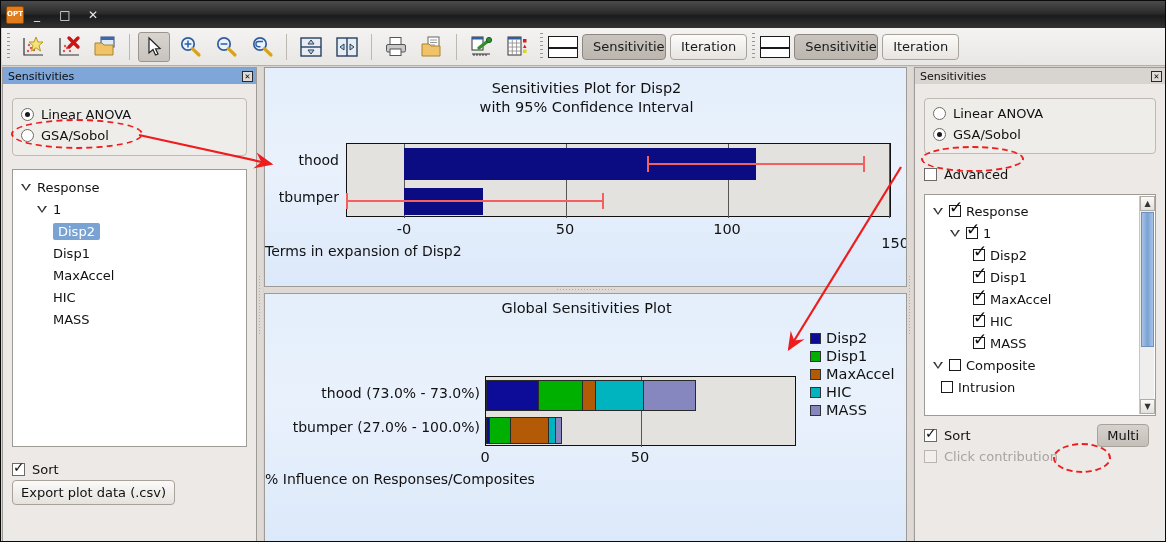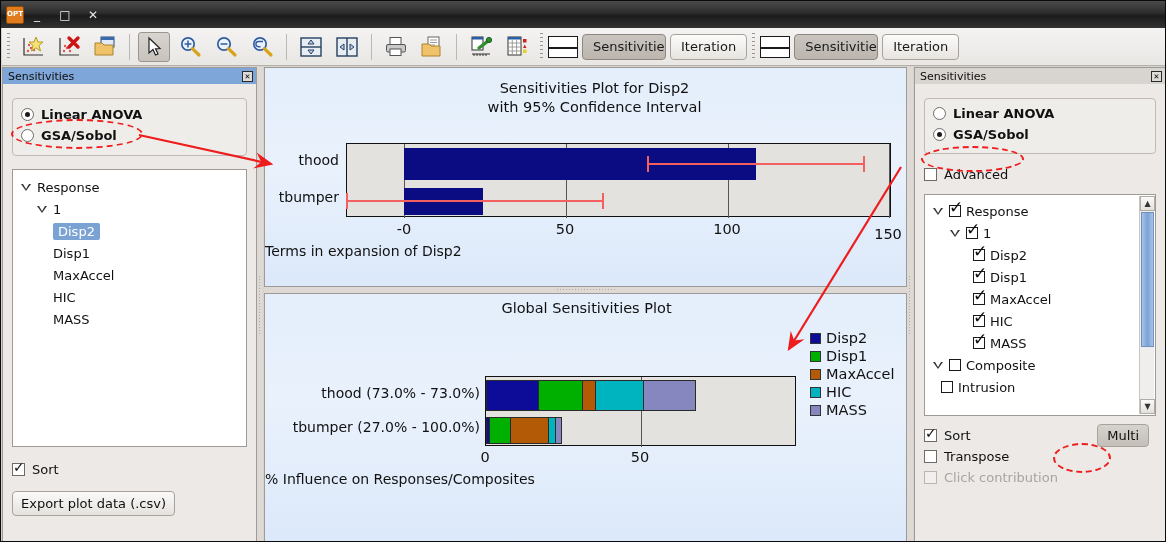--- a/index.html
+++ b/index.html
@@ -104,21 +104,21 @@
   .dock-close {
     width: 11px; height: 11px;
     border: 1px solid #2a2a2a; background: #dfdcd8;
     font-size: 9px; line-height: 9px; text-align: center; color: #111;
     font-family: "DejaVu Sans Mono", monospace;
   }
   .dock-body { padding: 8px 7px; }
 
   .groupbox {
     border: 1px solid #bfbab4; border-radius: 4px;
-    padding: 0 8px; background: #efedea; font-weight: bold;
+    padding: 0 8px; background: #efedea;
   }
   .radio-row, .check-row {
     display: flex; align-items: center; gap: 7px;
     font-size: 13px; color: #111; height: 21px;
   }
   .radio {
     width: 13px; height: 13px; border-radius: 50%;
     border: 1px solid #6f6a64; background: #fff;
     position: relative; flex: 0 0 auto;
   }
@@ -464,30 +464,30 @@
         <div class="tree-row leafpad">
           <span>MASS</span>
         </div>
       </div>
 
       <div class="check-row" style="margin-top:12px;">
         <span class="cb on"></span>
         <span>Sort</span>
       </div>
 
-      <div class="btn" style="margin-top:11px;">Export plot data (.csv)</div>
+      <div class="btn" style="">Export plot data (.csv)</div>
     </div>
   </div>
 
   <div class="split-v" style="left:256px; top:66px; height:475px;">
     <div class="split-vdots"></div>
   </div>
 
   <div class="plotpane" style="left:263px; top:66px; width:643px; height:220px;">
-    <div class="plot-title" style="position:absolute; left:8px; top:11px; width:643px; line-height:19px;">
+    <div class="plot-title" style="position:absolute; left:0; top:11px; width:643px; line-height:19px;">
       <div>Sensitivities Plot for Disp2</div>
       <div>with 95% Confidence Interval</div>
     </div>
 
     <div class="axis-rect" style="left:81px; top:75px; width:545px; height:74px;">
 
       <div class="gridline" style="left:57px; top:0; height:74px;"></div>
       <div class="gridline" style="left:219px; top:0; height:74px;"></div>
       <div class="gridline" style="left:381px; top:0; height:74px;"></div>
       <div class="gridline" style="left:542px; top:0; height:74px;"></div>
@@ -504,21 +504,21 @@
       <div class="errcap" style="left:-1px; top:49px; height:16px;"></div>
       <div class="errcap" style="left:255px; top:49px; height:16px;"></div>
     </div>
 
     <div class="cat-label" style="left:0px; top:84px; width:74px;">thood</div>
     <div class="cat-label" style="left:0px; top:121px; width:74px;">tbumper</div>
 
     <div class="tick-label" style="left:118px; top:153px; width:42px;">-0</div>
     <div class="tick-label" style="left:279px; top:153px; width:42px;">50</div>
     <div class="tick-label" style="left:441px; top:153px; width:42px;">100</div>
-    <div class="tick-label" style="left:602px; top:158px; width:42px;">150</div>
+    <div class="tick-label" style="left:602px; top:167px; width:42px;text-align:right;">150</div>
 
     <div class="axis-title" style="left:0; top:175px; width:643px;">Terms in expansion of Disp2</div>
   </div>
 
   <div class="split-h" style="left:263px; top:286px; width:643px;">
     <div class="split-dots"></div>
   </div>
 
   <div class="plotpane" style="left:263px; top:292px; width:643px; height:249px;">
     <div class="plot-title" style="position:absolute; left:0; top:6px; width:643px;">Global Sensitivities Plot</div>
@@ -643,24 +643,20 @@
           <div class="vsb-arrow" style="top:0;">▲</div>
           <div class="vsb-thumb" style="top:16px; height:135px;"></div>
           <div class="vsb-arrow" style="bottom:0;">▼</div>
         </div>
       </div>
 
       <div style="position:relative; margin-top:9px;">
         <div class="check-row">
           <span class="cb on"></span>
           <span>Sort</span>
-        </div>
-        <div class="check-row">
-          <span class="cb"></span>
-          <span>Transpose</span>
         </div>
         <div class="check-row">
           <span class="cb dis"></span>
           <span class="dis-txt">Click contribution</span>
         </div>
         <div class="btn mini" style="position:absolute; right:7px; top:-1px; padding:3px 9px;">Multi</div>
       </div>
 
     </div>
   </div>

